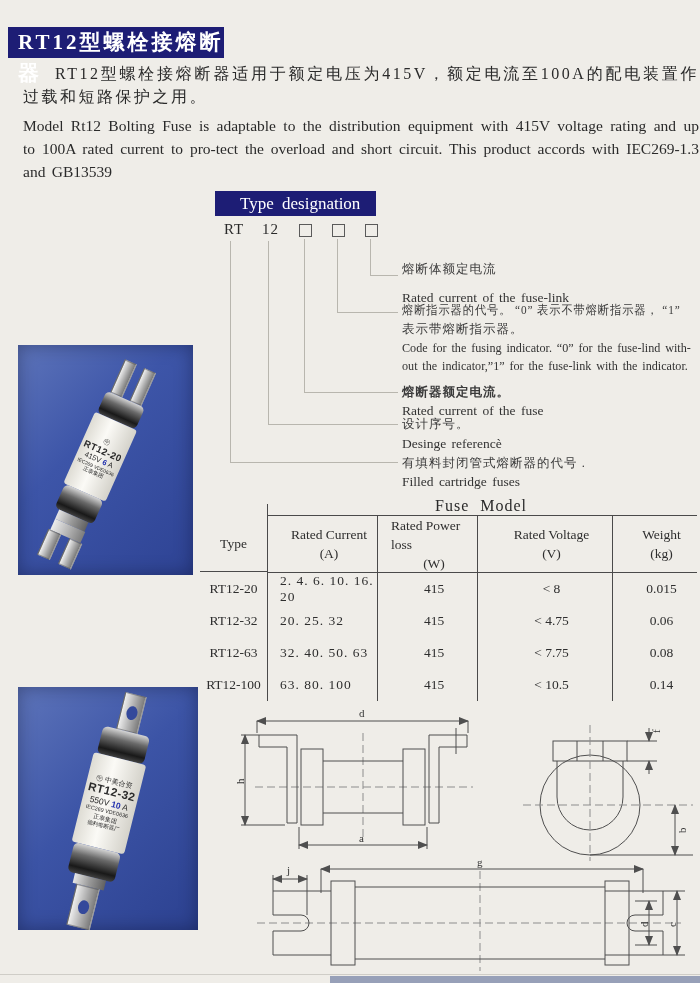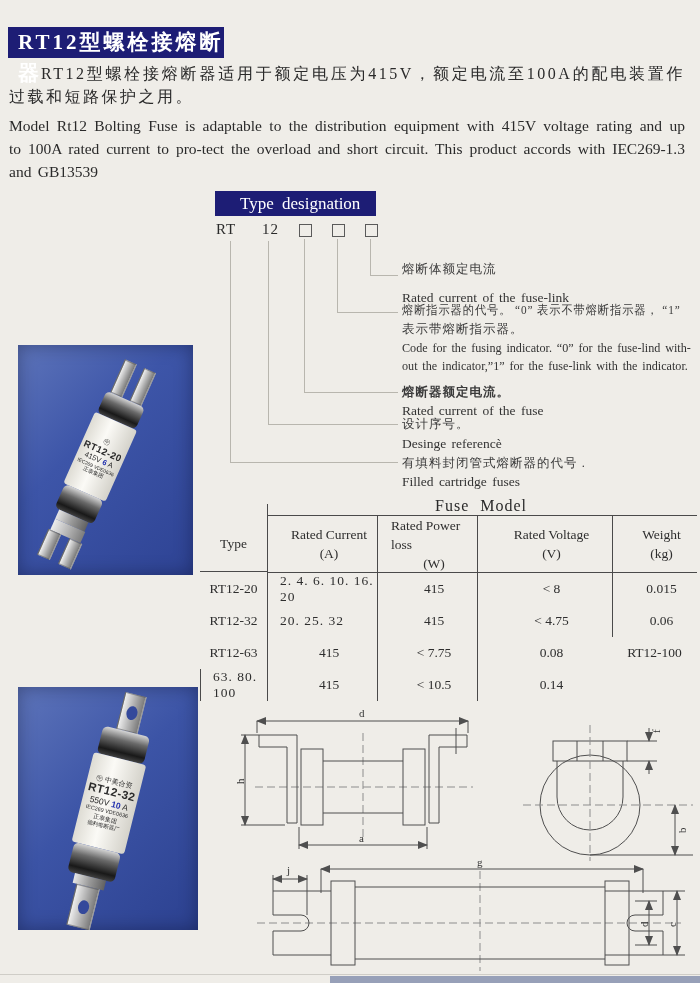--- a/index.html
+++ b/index.html
@@ -11,21 +11,21 @@
     color:#2a2a2a;
   }
   .abs{position:absolute;}
   
   .navy-bar{background:#1d1d75;color:#fff;font-weight:bold;}
   .title-bar{left:8px;top:27px;width:206px;height:31px;font-size:21px;line-height:31px;
     padding-left:10px;letter-spacing:3px;}
   .typedes-bar{left:215px;top:191px;width:136px;height:25px;font-size:17px;line-height:25px;
     padding-left:25px;font-weight:normal;word-spacing:4px;}
   
-  .intro{left:9px;top:62px;width:676px;}
+  .intro{left:23px;top:62px;width:676px;}
   .p-cn{margin:0;font-size:16px;line-height:23px;text-indent:2em;letter-spacing:2.5px;text-align:justify;}
   .p-cn2{margin:0;font-size:16px;line-height:26px;text-indent:2em;letter-spacing:1.5px;}
   .p-en{margin:6px 0 0 0;font-size:15.5px;line-height:23px;text-align:justify;word-spacing:2.5px;}
   
   .desig-item{position:absolute;font-size:15px;letter-spacing:1px;}
   .desig-box{position:absolute;width:11px;height:11px;border:1px solid #5a5a5a;background:transparent;}
   .vline,.hline{position:absolute;background:#b8b6ae;}
   .vline{width:1px;} .hline{height:1px;}
   .ann{position:absolute;left:402px;white-space:nowrap;}
   .ann-cn{font-size:12.5px;letter-spacing:1px;color:#3a3a3a;}
@@ -91,21 +91,21 @@
 
 <div class="abs navy-bar title-bar">RT12型螺栓接熔断器</div>
 
 <div class="abs intro">
   <p class="p-cn">RT12型螺栓接熔断器适用于额定电压为415V，额定电流至100A的配电装置作过载和短路保护之用。</p>
   <p class="p-en">Model Rt12 Bolting Fuse is adaptable to the distribution equipment with 415V voltage rating and up to 100A rated current to pro-tect the overload and short circuit. This product accords with IEC269-1.3 and  GB13539</p>
 </div>
 
 <div class="abs navy-bar typedes-bar">Type designation</div>
 
-<span class="desig-item" style="left:216px;top:221px;">RT</span>
+<span class="desig-item" style="left:224px;top:221px;">RT</span>
 <span class="desig-item" style="left:262px;top:221px;">12</span>
 <span class="desig-box" style="left:299px;top:224px;"></span>
 <span class="desig-box" style="left:332px;top:224px;"></span>
 <span class="desig-box" style="left:365px;top:224px;"></span>
 
 <div class="vline" style="left:230px;top:241px;height:221px;"></div>
 <div class="vline" style="left:268px;top:241px;height:183px;"></div>
 <div class="vline" style="left:304px;top:239px;height:153px;"></div>
 <div class="vline" style="left:337px;top:239px;height:73px;"></div>
 <div class="vline" style="left:370px;top:239px;height:36px;"></div>
@@ -212,20 +212,21 @@
   <div class="td bl">&lt; 8</div>
   <div class="td bl">0.015</div>
 
   <div class="td">RT12-32</div>
   <div class="td cur bl">20. 25. 32</div>
   <div class="td bl">415</div>
   <div class="td bl">&lt; 4.75</div>
   <div class="td bl">0.06</div>
 
   <div class="td">RT12-63</div>
+  <div class="td cur bl">32. 40. 50. 63</div>
   <div class="td bl">415</div>
   <div class="td bl">&lt; 7.75</div>
   <div class="td bl">0.08</div>
 
   <div class="td">RT12-100</div>
   <div class="td cur bl">63. 80. 100</div>
   <div class="td bl">415</div>
   <div class="td bl">&lt; 10.5</div>
   <div class="td bl">0.14</div>
 </div>

